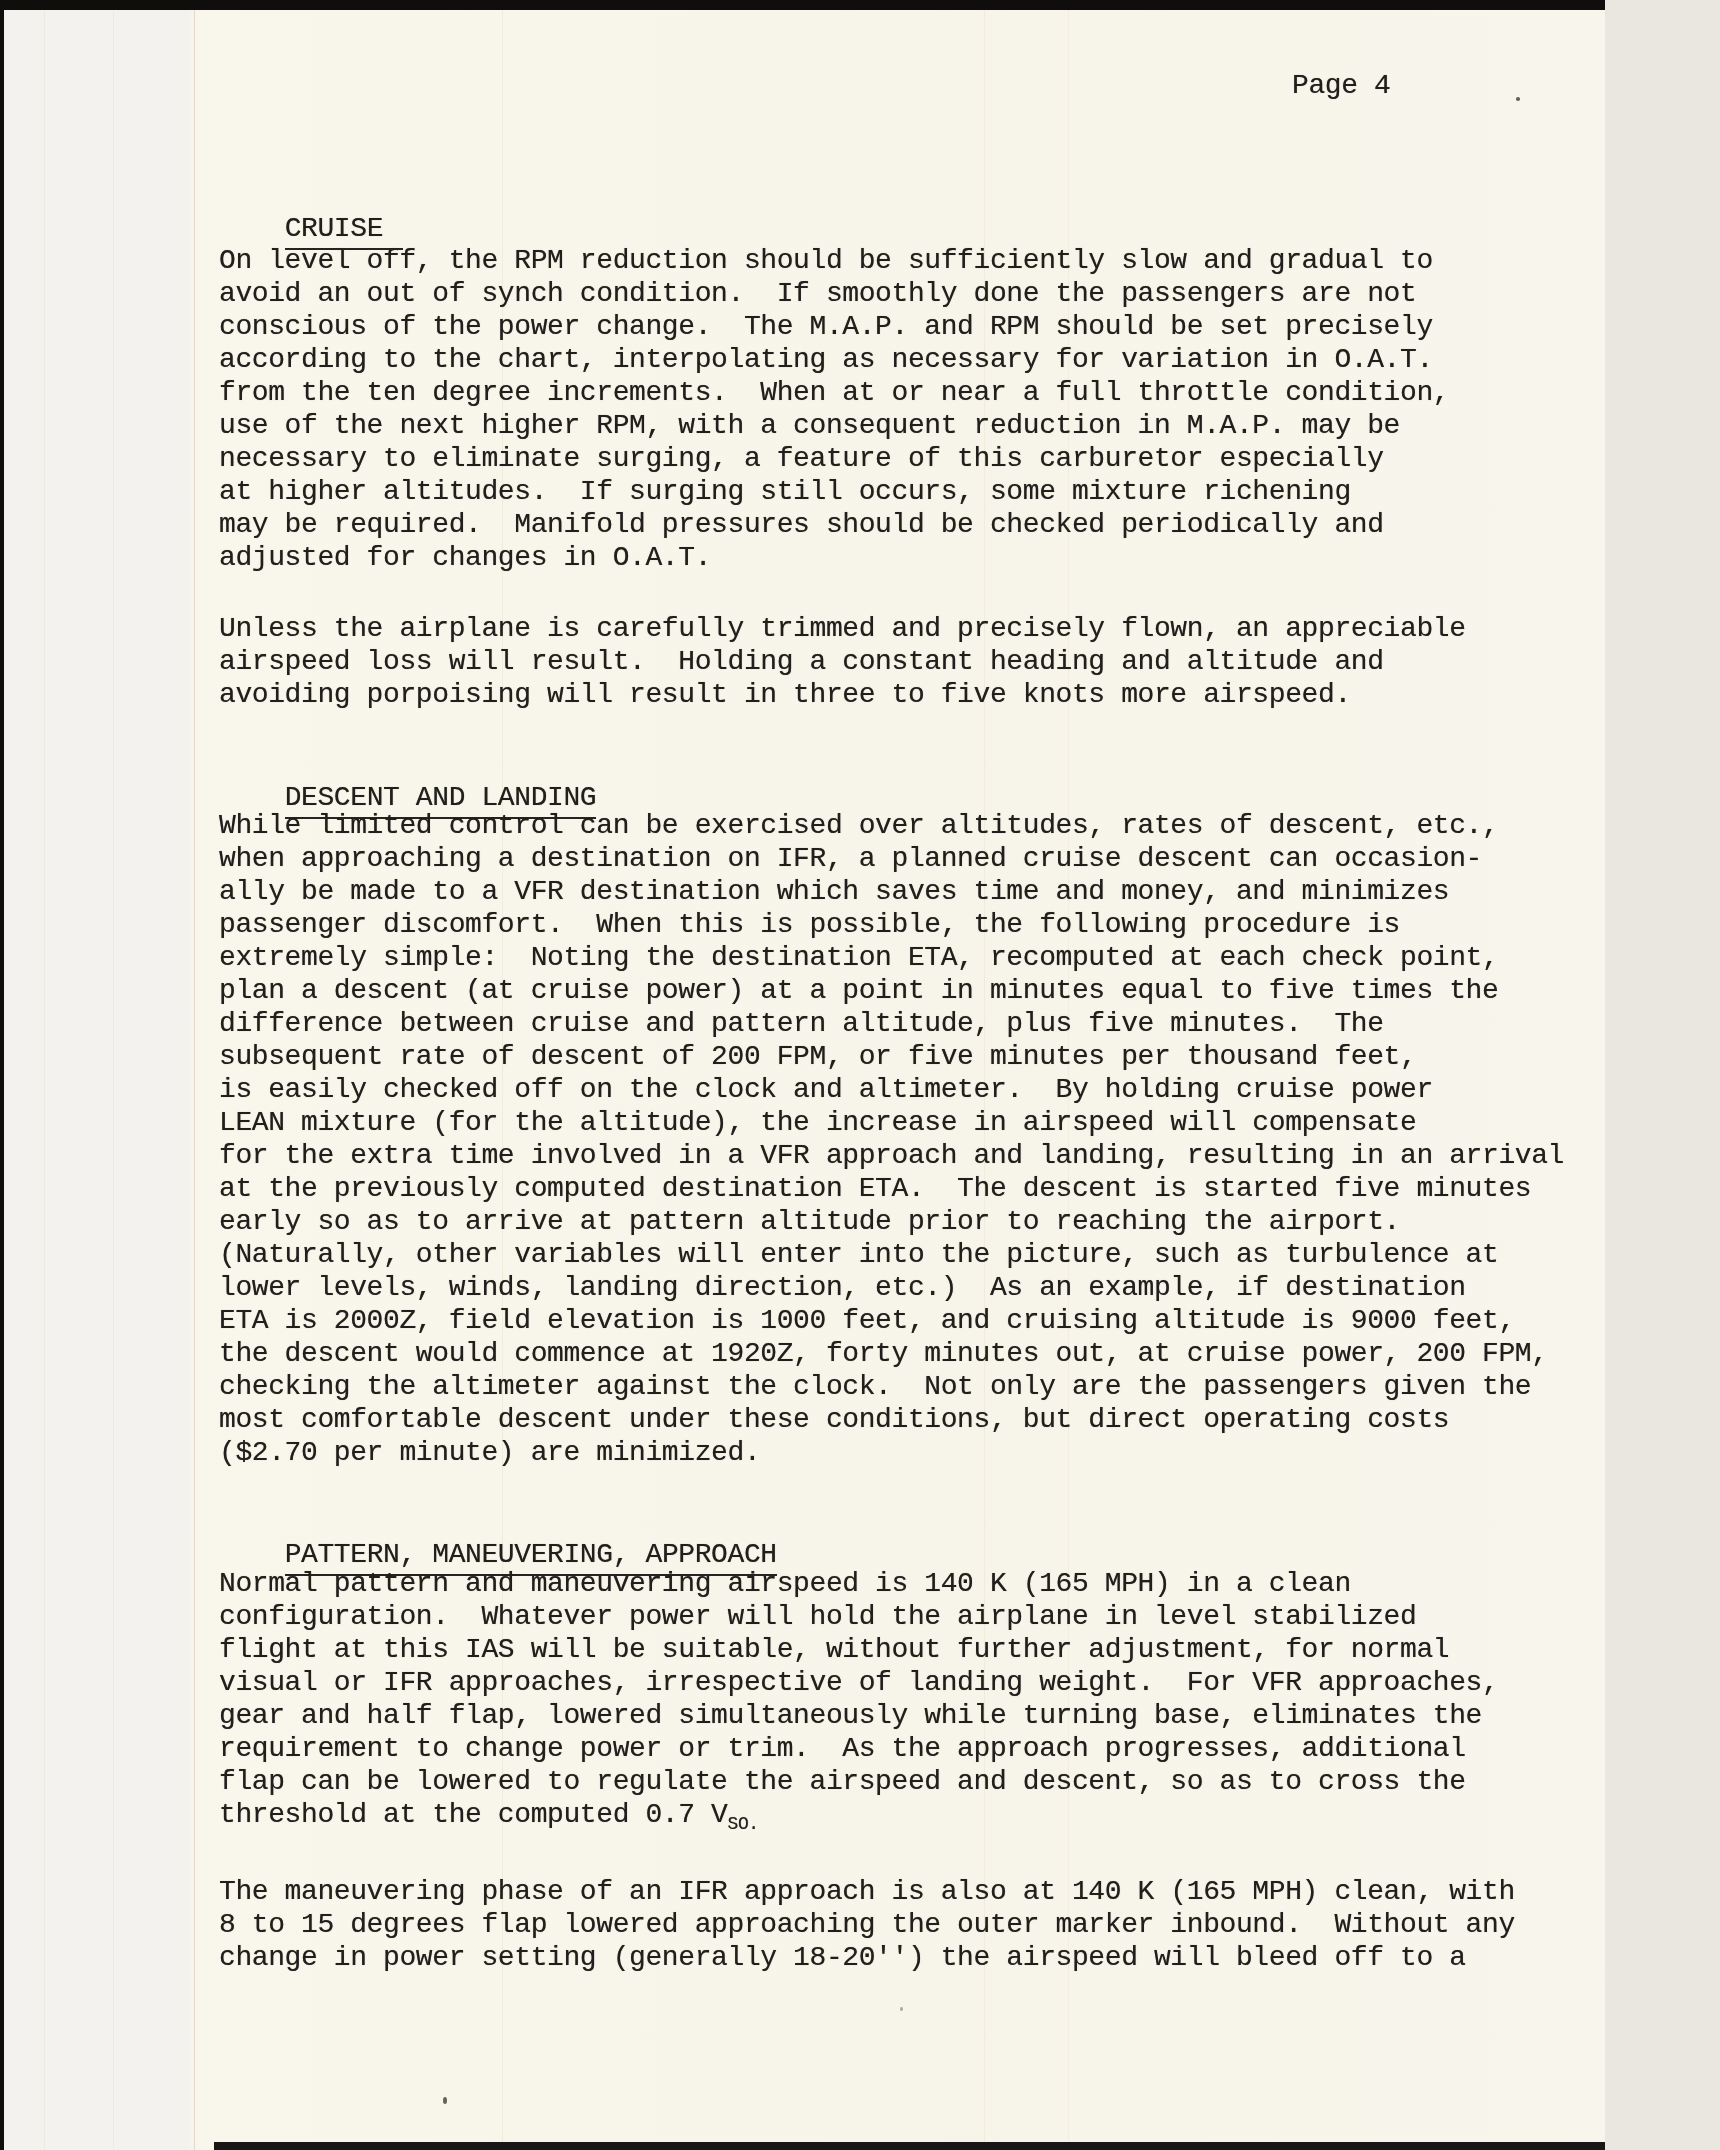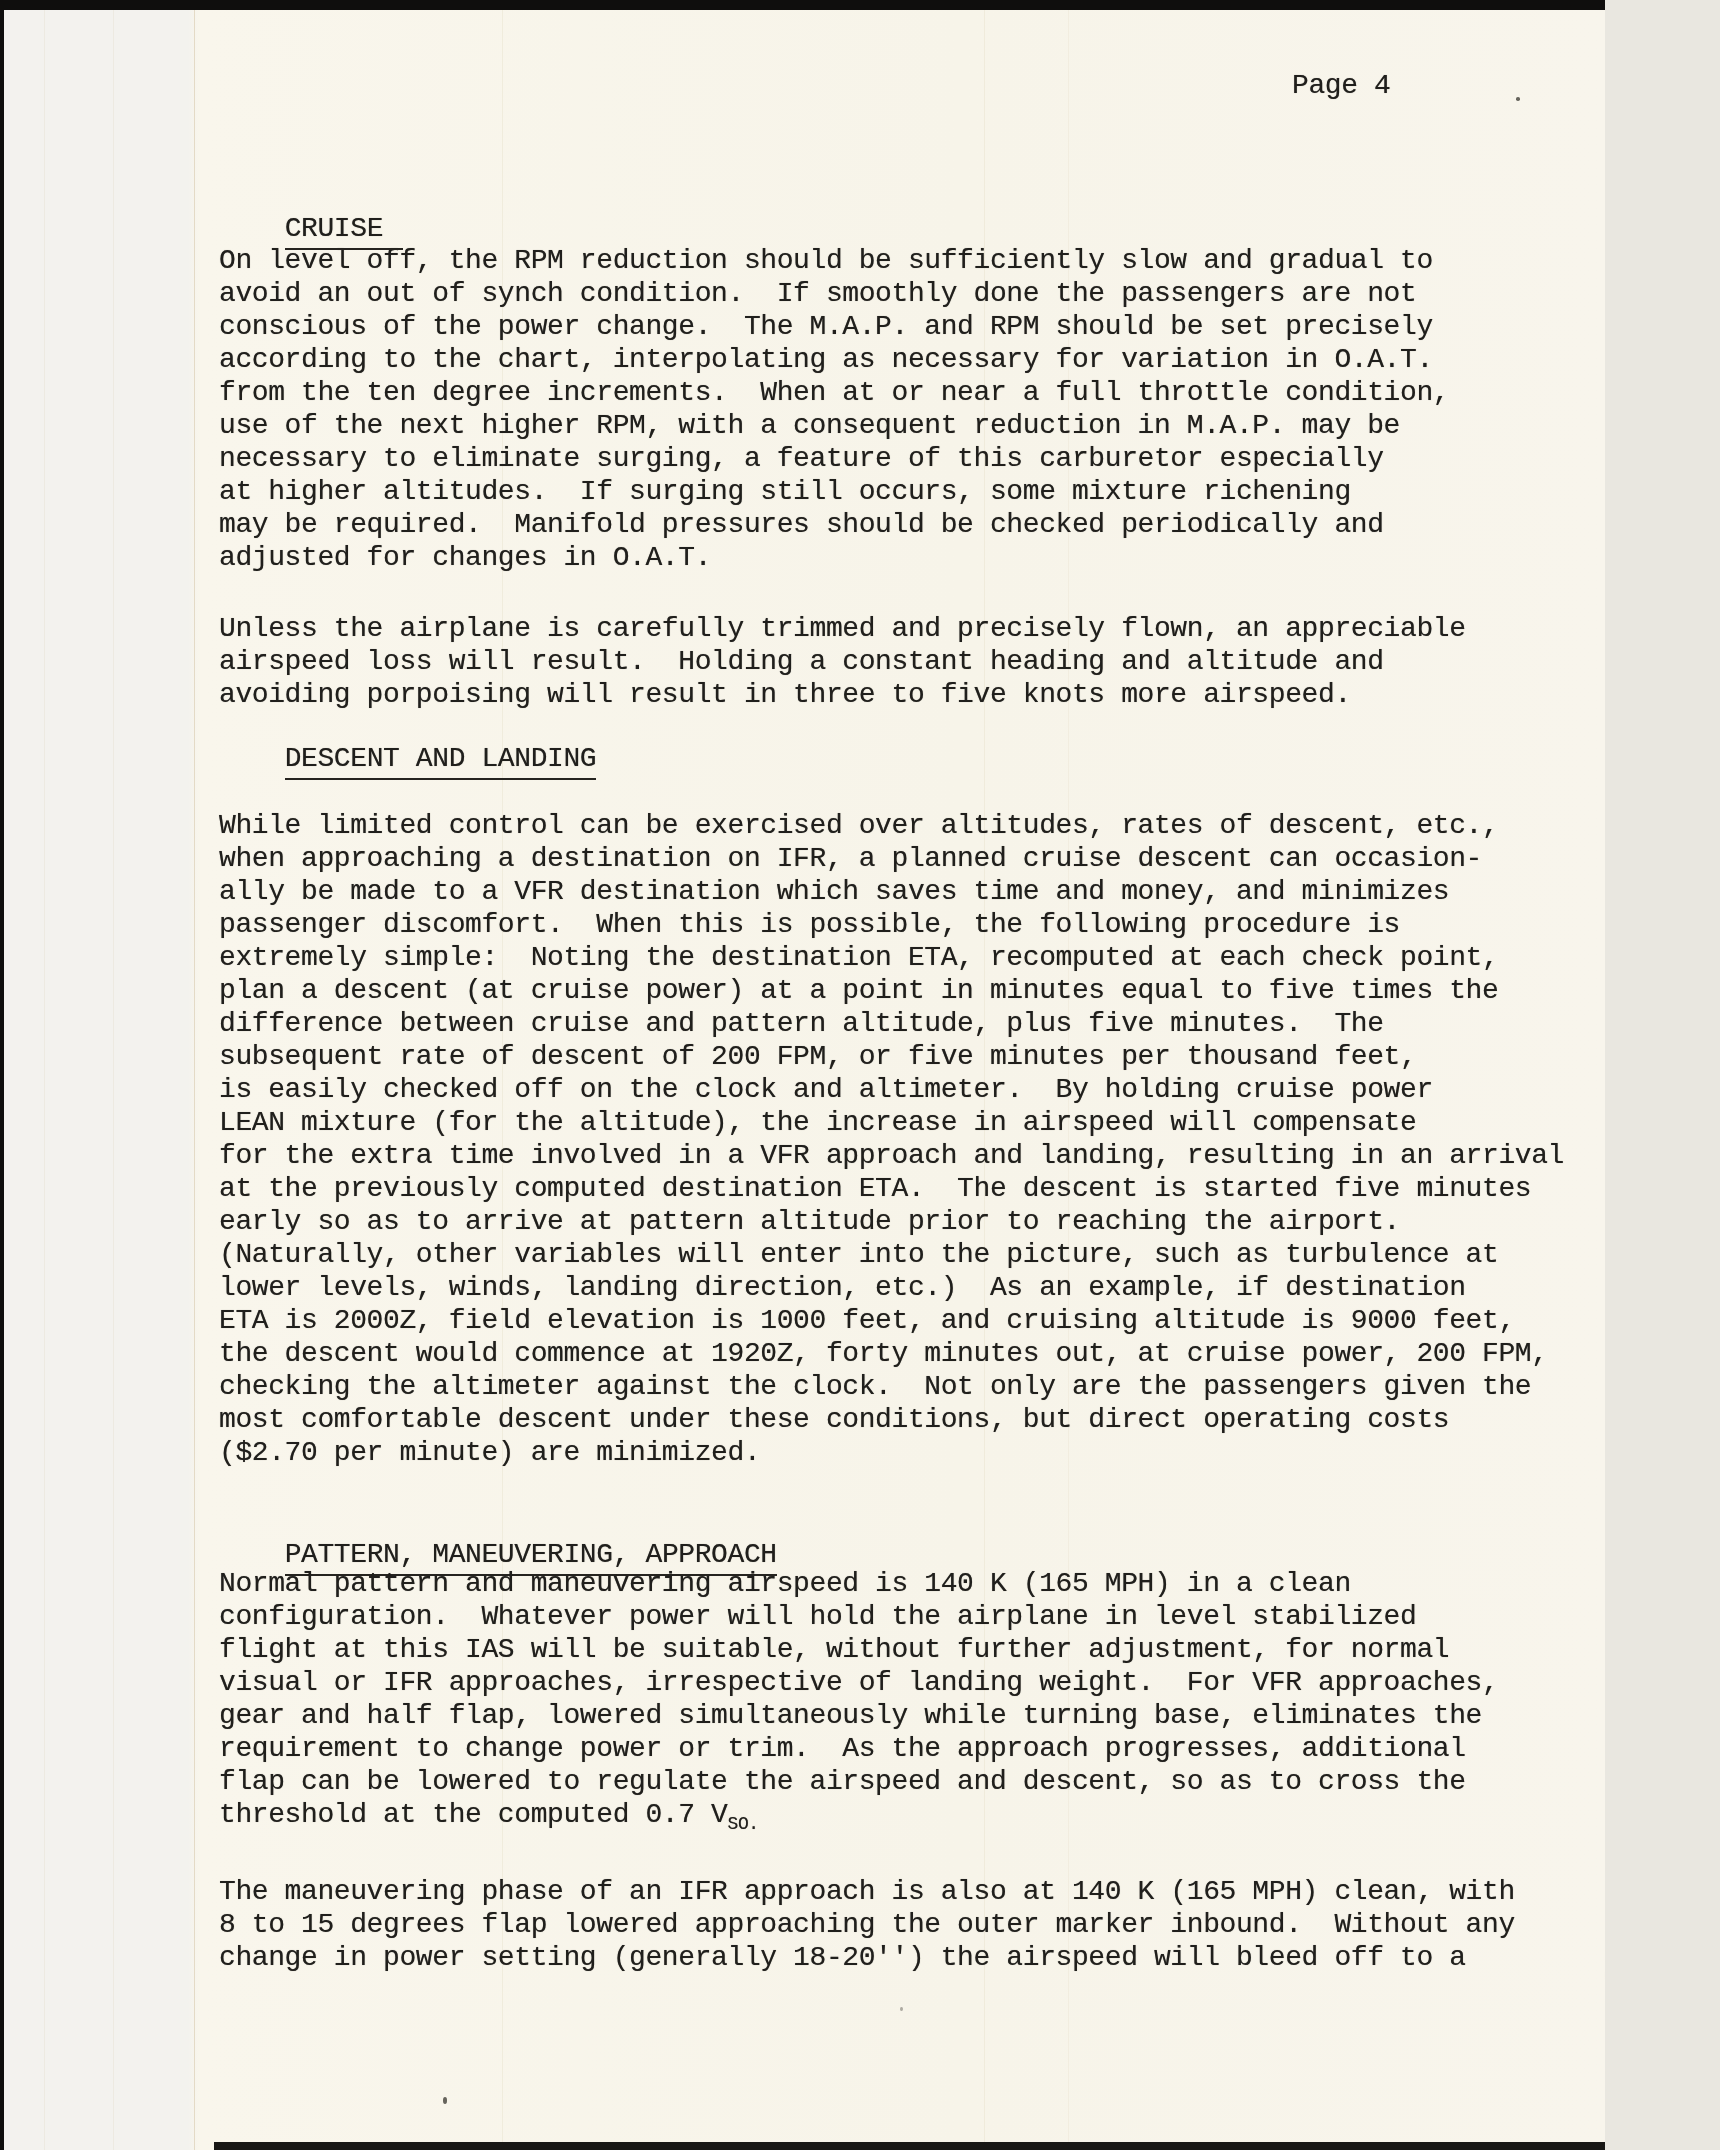--- a/index.html
+++ b/index.html
@@ -91,21 +91,21 @@
 at higher altitudes.  If surging still occurs, some mixture richening
 may be required.  Manifold pressures should be checked periodically and
 adjusted for changes in O.A.T.</div>
   <div class="txt heading extend" style="top:179px;">
     <span>CRUISE</span>
   </div>
   <div class="txt" style="top:576px;margin-top:36px;">Unless the airplane is carefully trimmed and precisely flown, an appreciable
 airspeed loss will result.  Holding a constant heading and altitude and
 avoiding porpoising will result in three to five knots more airspeed.</div>
 
-  <div class="txt heading" style="top:709px;">
+  <div class="txt heading" style="top:748px;">
     <span>DESCENT AND LANDING</span>
   </div>
   <div class="txt" style="top:809px;">While limited control can be exercised over altitudes, rates of descent, etc.,
 when approaching a destination on IFR, a planned cruise descent can occasion-
 ally be made to a VFR destination which saves time and money, and minimizes
 passenger discomfort.  When this is possible, the following procedure is
 extremely simple:  Noting the destination ETA, recomputed at each check point,
 plan a descent (at cruise power) at a point in minutes equal to five times the
 difference between cruise and pattern altitude, plus five minutes.  The
 subsequent rate of descent of 200 FPM, or five minutes per thousand feet,

